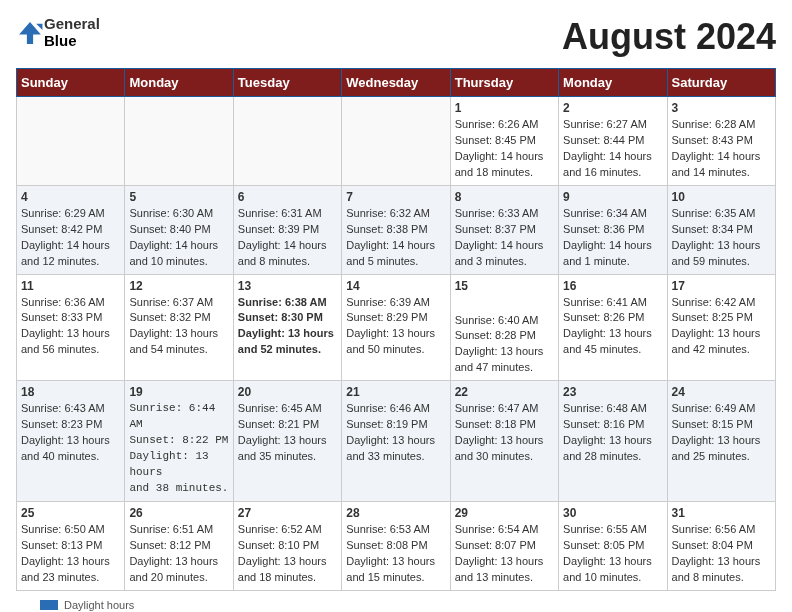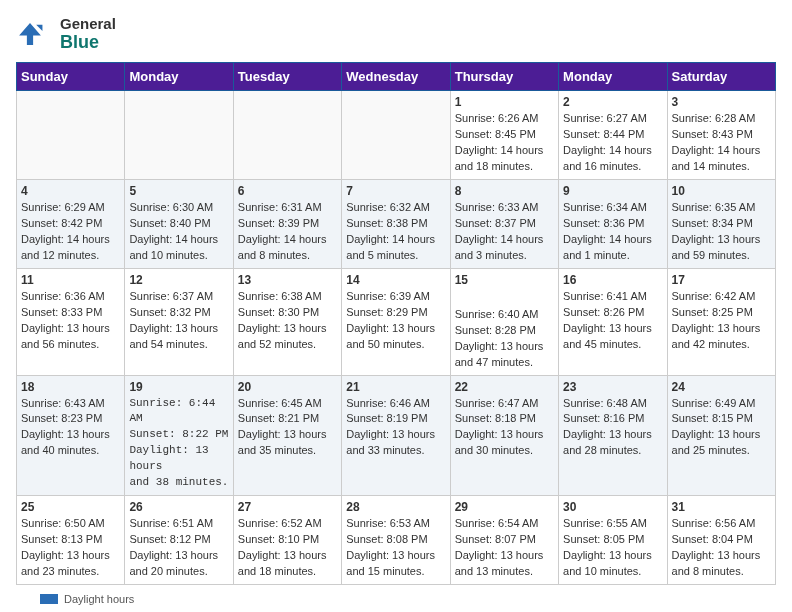--- a/index.html
+++ b/index.html
@@ -12,36 +12,36 @@
     }
     .header-area {
       display: flex;
       justify-content: space-between;
       align-items: flex-start;
       margin-bottom: 10px;
     }
     .logo {
       display: flex;
       align-items: center;
-      gap: 16px;
+      gap: 0;
     }
     .logo-text {
       display: flex;
       flex-direction: column;
       line-height: 1.1;
     }
     .logo-general {
       font-size: 15px;
       font-weight: bold;
       color: #333;
     }
     .logo-blue {
-      font-size: 18px;
-      font-weight: bold;
-      color: #0f766e;
+      font-size: 15px;
+      font-weight: bold;
+      color: #000000;
     }
     .logo-icon {
       width: 28px;
       height: 28px;
     }
     .title-area {
       text-align: right;
     }
     .main-title {
       font-size: 36px;
@@ -51,21 +51,21 @@
     .subtitle {
       font-size: 16px;
       color: #444;
     }
     table {
       width: 100%;
       border-collapse: collapse;
       table-layout: fixed;
     }
     th {
-      background-color: #4c1d95;
+      background-color: #7f1d1d;
       color: #fff;
       font-size: 13px;
       font-weight: bold;
       padding: 6px 4px;
       text-align: left;
       border: 1px solid #1a5a9a;
     }
     td {
       border: 1px solid #ccc;
       vertical-align: top;
@@ -119,20 +119,21 @@
       <rect x="0" y="0" width="36" height="36" fill="white"></rect>
       <polygon points="18,4 32,20 22,20 22,32 14,32 14,20 4,20" fill="#2a6db5"></polygon>
       <polygon points="26,6 34,14 34,6" fill="#2a6db5"></polygon>
     </svg>
     <div class="logo-text">
       <span class="logo-general">General</span>
       <span class="logo-blue">Blue</span>
     </div>
   </div>
   <div class="title-area">
+    <div class="main-title">August 2024</div>
   </div>
 </div>
 
 <table>
   <thead>
     <tr>
     <th>Sunday</th>
         <th>Monday</th>
         <th>Tuesday</th>
         <th>Wednesday</th>
@@ -230,21 +231,21 @@
         </td>
         <td>
           <div class="day-num">12</div>
           <div class="day-info" style="white-space: pre-line;">Sunrise: 6:37 AM
 Sunset: 8:32 PM
 Daylight: 13 hours
 and 54 minutes.</div>
         </td>
         <td>
           <div class="day-num">13</div>
-          <div class="day-info" style="white-space: pre-line;">Sunrise: 6:38 AM
+          <div class="day-info" style="white-space: pre-line; font-weight: bold;">Sunrise: 6:38 AM
 Sunset: 8:30 PM
 Daylight: 13 hours
 and 52 minutes.</div>
         </td>
         <td>
           <div class="day-num">14</div>
           <div class="day-info" style="white-space: pre-line;">Sunrise: 6:39 AM
 Sunset: 8:29 PM
 Daylight: 13 hours
 and 50 minutes.</div>

